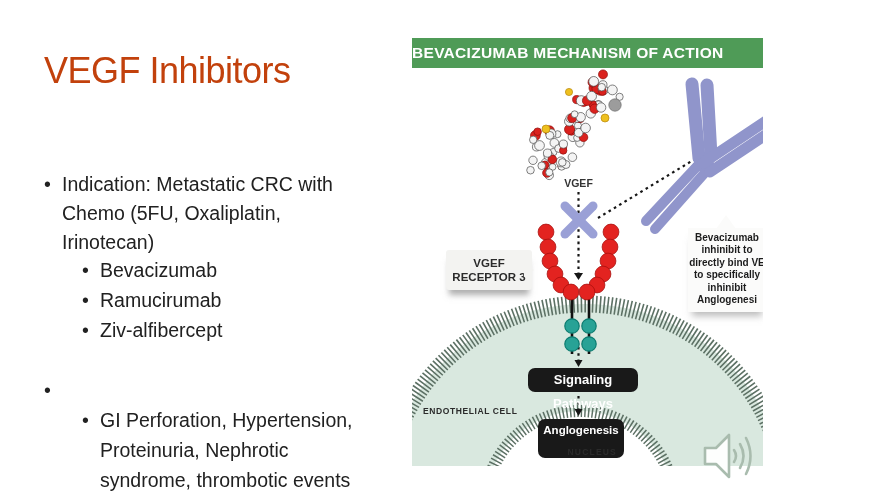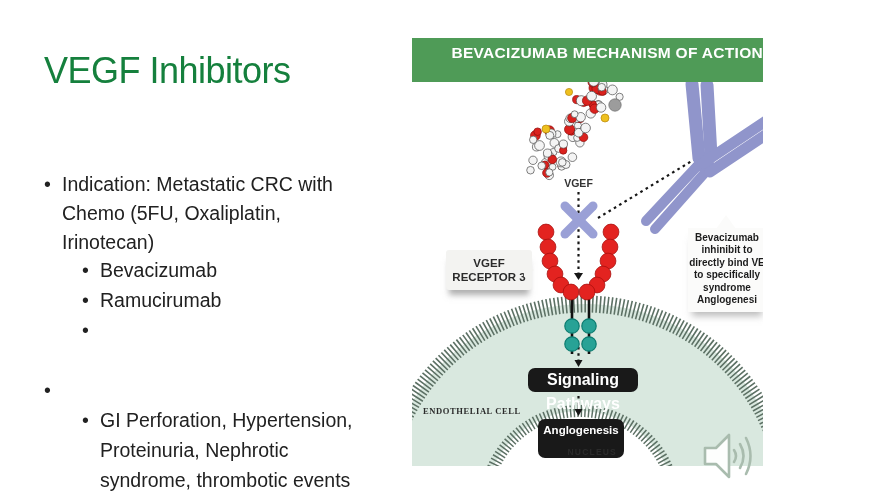--- a/index.html
+++ b/index.html
@@ -4,50 +4,50 @@
 <style>
   :root{
     --header-green:#4f9b57; --cell-fill:#d9e8df; --membrane:#5d7165;
     --red:#e32320; --teal:#28a296; --purple:#9095cb; --boxblack:#191919;
   }
   *{margin:0;padding:0;box-sizing:border-box;}
   html,body{width:880px;height:496px;}
   body{background:#fff;font-family:"Liberation Sans",sans-serif;position:relative;overflow:hidden;}
 
   
-  .title{position:absolute;left:44px;top:50px;font-size:36px;font-weight:400;color:#15803d;letter-spacing:-0.5px;}
+  .title{position:absolute;left:44px;top:50px;font-size:36px;font-weight:400;color:#c2410c;letter-spacing:-0.5px;}
   .content{position:absolute;left:44px;top:170px;width:370px;font-size:19.5px;line-height:29px;color:#212121;}
   .li{display:flex;align-items:flex-start;}
   .li .dot{width:18px;flex:none;}
   .l2{margin-left:38px;line-height:30px;}
   .w1{width:296px;}
   .w2{width:268px;}
   .sub{margin-top:-2px;}
   .gap-top{margin-top:31px;}
 
   
   #diagram{position:absolute;left:412px;top:38px;width:351px;height:428px;overflow:hidden;background:#fff;}
   #diagram-svg{position:absolute;left:0;top:0;}
-  .hdr{position:absolute;left:0;top:0;width:351px;height:44px;background:var(--header-green);
-       color:#fff;font-weight:700;font-size:15.5px;letter-spacing:0.3px;text-align:right;line-height:30px;white-space:nowrap;}
+  .hdr{position:absolute;left:0;top:0;width:351px;height:30px;background:var(--header-green);
+       color:#fff;font-weight:700;font-size:15.5px;letter-spacing:0.3px;text-align:left;line-height:30px;white-space:nowrap;}
   .ovl{position:absolute;color:#2b2b2b;}
   .lbl-vgef{left:130px;top:139px;width:73px;text-align:center;font-size:10.5px;font-weight:700;color:#333;}
   .bubble-receptor{left:34px;top:212px;width:86px;height:40px;background:#f3f3f1;border-radius:3px;
        text-align:center;font-size:11.5px;font-weight:700;line-height:14px;padding-top:6px;color:#2b2b2b;
        box-shadow:0 8px 6px -3px rgba(110,110,110,.55);}
   .bubble-receptor:after{content:"";position:absolute;right:-9px;top:13px;border:7px solid transparent;border-left:10px solid #f3f3f1;}
   .callout{left:276px;top:190px;width:78px;background:#fbfbfa;padding:4px 0 6px 0;text-align:center;
        font-size:10px;font-weight:700;line-height:12.4px;color:#1c1c1c;box-shadow:0 8px 7px -4px rgba(120,120,120,.5);}
   .callout:before{content:"";position:absolute;left:28px;top:-13px;border:10px solid transparent;border-bottom:14px solid #fbfbfa;border-top:none;}
   .callout div{white-space:nowrap;}
   .box-dark{background:var(--boxblack);color:#fff;font-weight:700;text-align:center;border-radius:7px;}
-  .box-signaling{left:116px;top:330px;width:110px;height:24px;font-size:16px;line-height:24px;}
+  .box-signaling{left:116px;top:330px;width:110px;height:24px;font-size:13px;line-height:24px;}
   .box-angio{left:126px;top:381px;width:86px;height:39px;font-size:11.5px;line-height:23px;}
   .lbl-nucleus{left:128px;top:409px;width:77px;text-align:right;font-size:8.5px;font-weight:700;letter-spacing:1.2px;}
-  .lbl-endo{left:11px;top:368px;font-size:8.5px;font-weight:700;letter-spacing:0.6px;font-family:Liberation Serif, serif;}
+  .lbl-endo{left:11px;top:368px;font-size:8.5px;font-weight:700;letter-spacing:0.6px;}
 
   
   .cell{fill:var(--cell-fill);stroke:var(--membrane);stroke-width:17;stroke-dasharray:1.6 2.2;}
   .nucleus{fill:#ffffff;stroke:var(--membrane);stroke-width:12;stroke-dasharray:1.5 2.2;}
   .stem{stroke:#111;stroke-width:2.6;}
   .dotline{stroke:#161616;stroke-width:2.2;stroke-dasharray:2.6 3.6;fill:none;}
   .arrow{fill:#161616;}
   .xmark line{stroke:#9aa0d6;stroke-width:9;stroke-linecap:round;}
   .redc{fill:var(--red);stroke:#a90f0d;stroke-width:0.8;}
   .tealc{fill:var(--teal);stroke:#0c7c71;stroke-width:1.2;}
@@ -72,20 +72,21 @@
     <div class="li l2">
       <span class="dot">•</span>
       <div class="txt">Bevacizumab</div>
     </div>
     <div class="li l2">
       <span class="dot">•</span>
       <div class="txt">Ramucirumab</div>
     </div>
     <div class="li l2">
       <span class="dot">•</span>
+      <div class="txt">Ziv-alfibercept</div>
     </div>
   </div>
   <div class="li l1 gap-top">
     <span class="dot">•</span>
   </div>
   <div class="li l2">
     <span class="dot">•</span>
     <div class="txt w2">GI Perforation, Hypertension, Proteinuria, Nephrotic syndrome, thrombotic events</div>
   </div>
 </div>
@@ -232,21 +233,21 @@
   <div class="ovl bubble-receptor">
     <div>VGEF</div>
     <div>RECEPTOR 3</div>
   </div>
 
   <div class="ovl callout">
     <div>Bevacizumab</div>
     <div>inhinibit to</div>
     <div>directly bind VE</div>
     <div>to specifically</div>
-    <div>syndrome</div>
+    <div>inhinibit</div>
     <div>Anglogenesi</div>
   </div>
 
   <div class="ovl box-dark box-signaling">Signaling Pathways</div>
   <div class="ovl box-dark box-angio">Anglogenesis</div>
   <div class="ovl lbl-nucleus">NUCLEUS</div>
   <div class="ovl lbl-endo">ENDOTHELIAL CELL</div>
 </div>
 
 <svg id="audio" width="60" height="48" viewBox="0 0 60 48">

